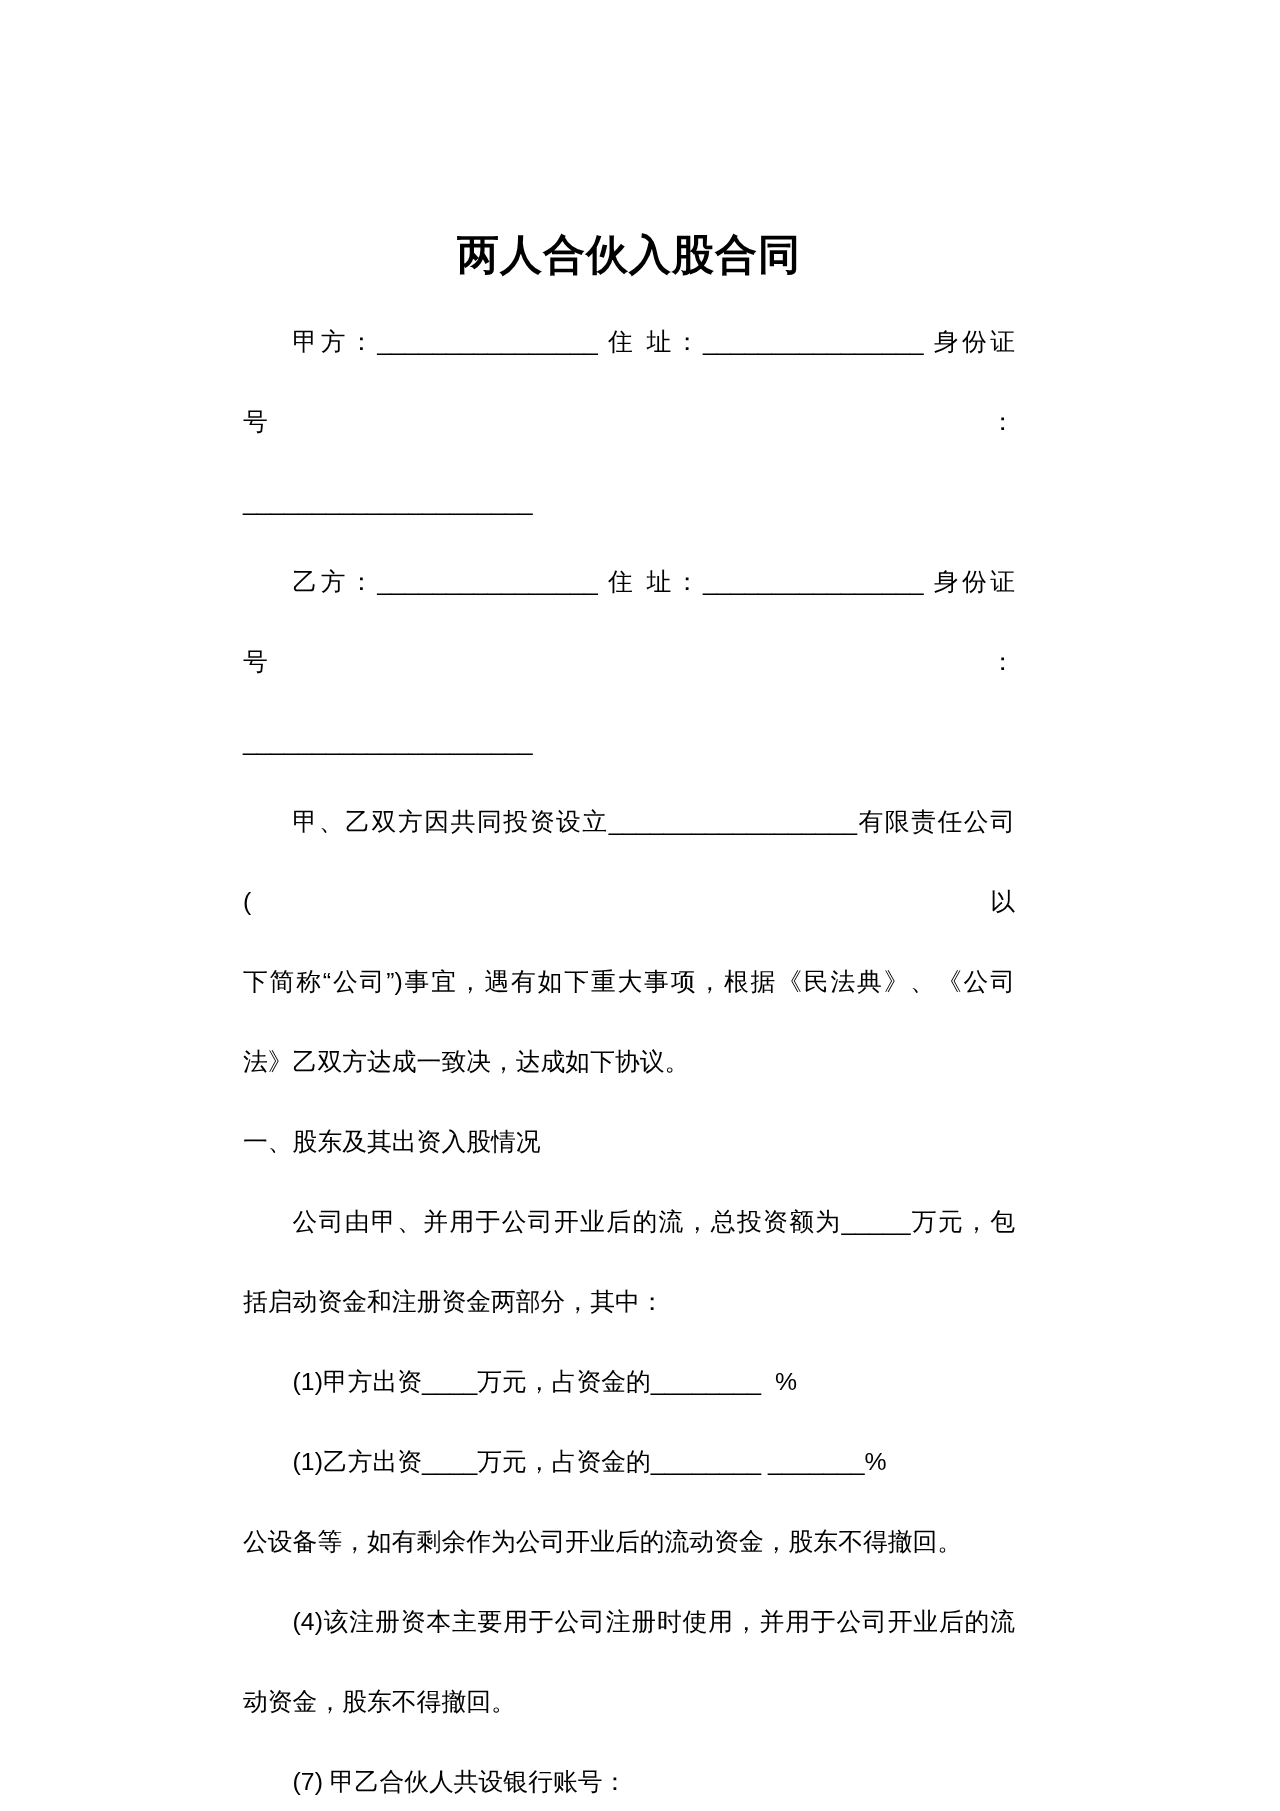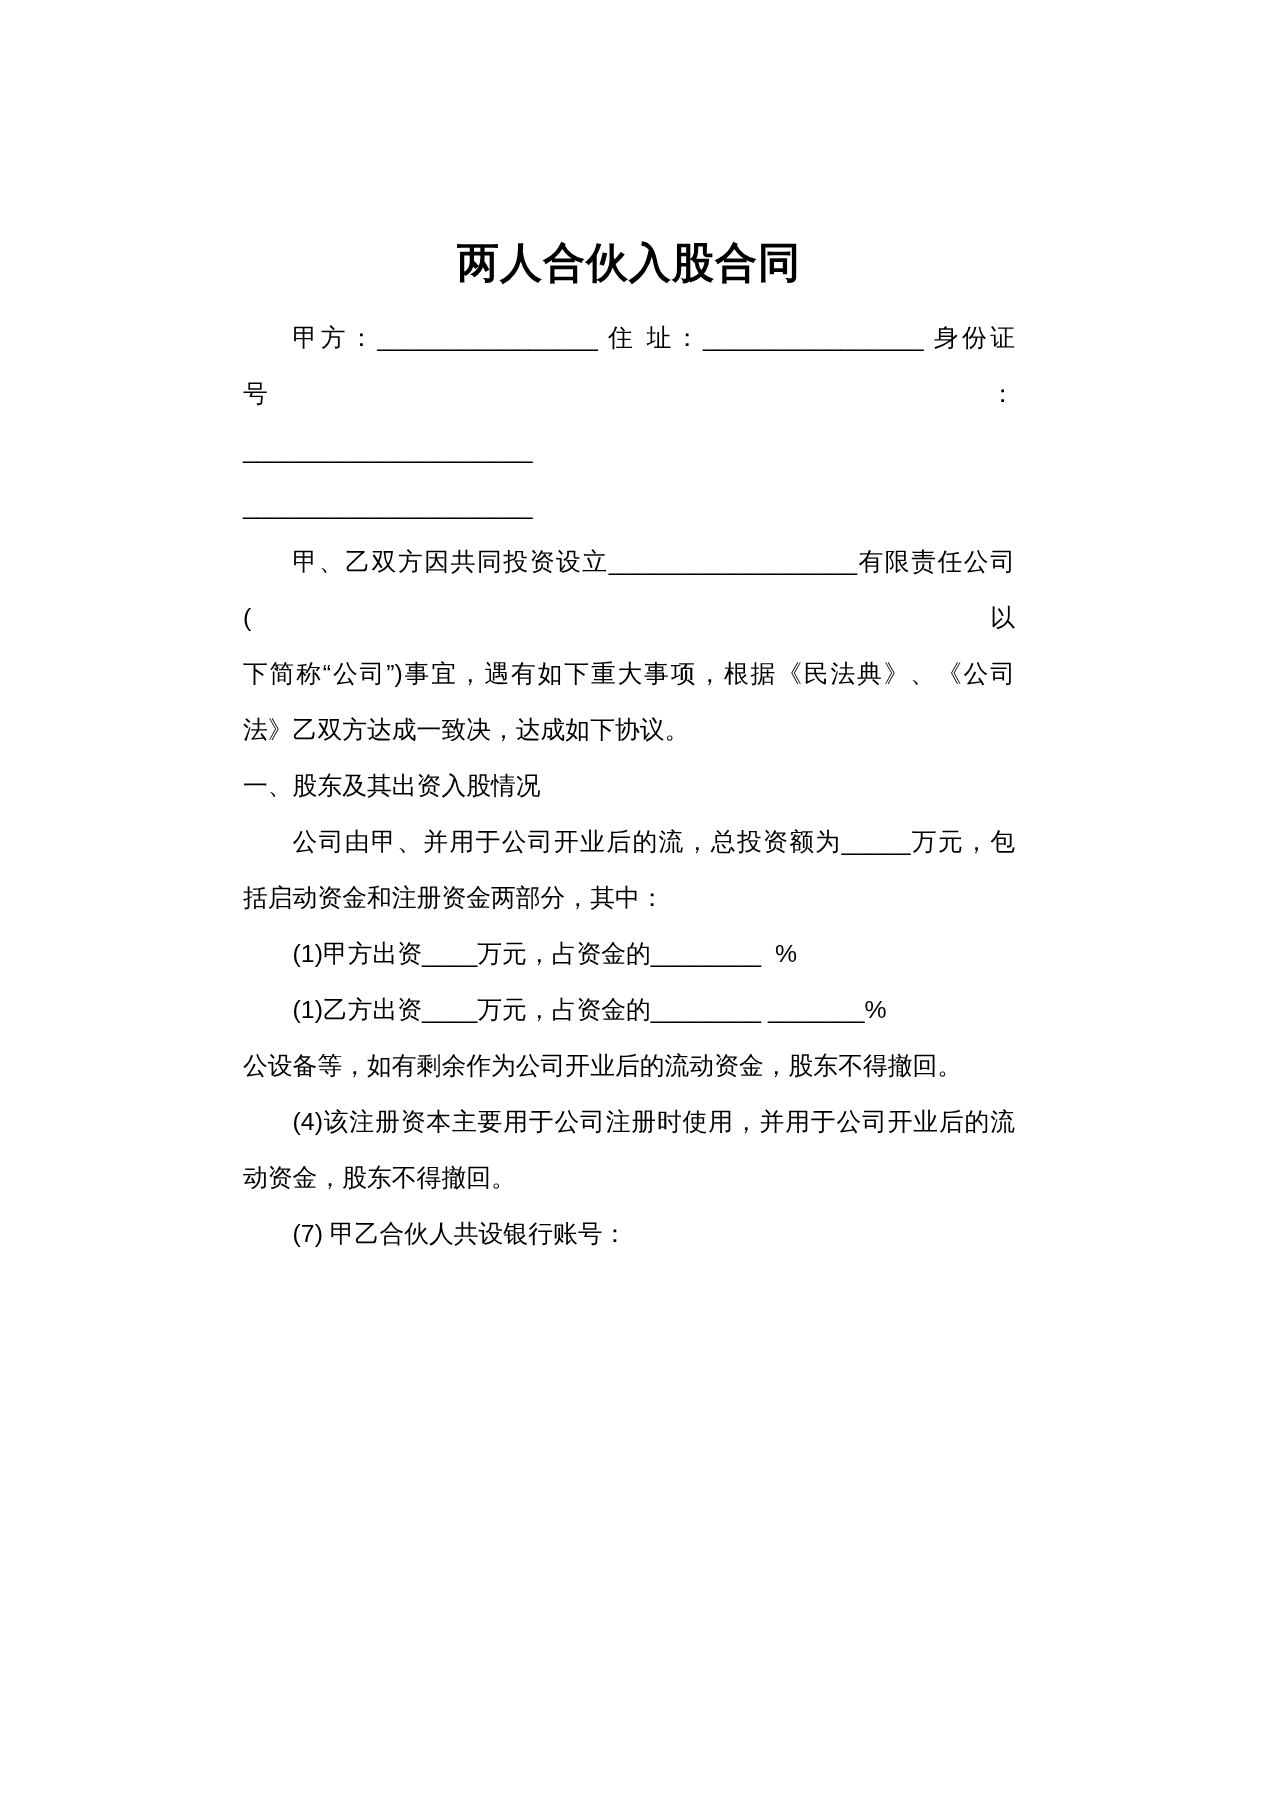--- a/index.html
+++ b/index.html
@@ -14,29 +14,29 @@
     color:#000000;
   }
   .content{
     padding:226px 265px 0 243px;
   }
   .doc-title{
     font-size:42px;
     line-height:58px;
     font-weight:700;
     text-align:center;
-    margin:8px;
+    margin:0;
     letter-spacing:1px;
   }
   .doc-body{
     margin-top:18px;
   }
   .line{
     font-size:24.8px;
-    line-height:56px;
+    line-height:80px;
     white-space:pre;
     text-align:left;
   }
   .indent{
     text-indent:2em;
   }
   .fill{
     white-space:normal;
     text-align:justify;
     text-align-last:justify;
@@ -46,20 +46,21 @@
 <body>
 
 <div class="page">
   <div class="content">
 
     <h1 class="doc-title">两人合伙入股合同</h1>
 
     <div class="doc-body">
       <div class="line indent fill">甲方：________________  住  址：________________ 身份证号：</div>
       <div class="line">_____________________</div>
+      <div class="line indent fill">乙方：________________  住  址：________________ 身份证号：</div>
       <div class="line">_____________________</div>
       <div class="line indent fill">甲、乙双方因共同投资设立__________________有限责任公司(以</div>
       <div class="line fill">下简称“公司”)事宜，遇有如下重大事项，根据《民法典》、《公司</div>
       <div class="line">法》乙双方达成一致决，达成如下协议。</div>
       <div class="line">一、股东及其出资入股情况</div>
       <div class="line indent fill">公司由甲、并用于公司开业后的流，总投资额为_____万元，包</div>
       <div class="line">括启动资金和注册资金两部分，其中：</div>
       <div class="line indent">(1)甲方出资____万元，占资金的________  %</div>
       <div class="line indent">(1)乙方出资____万元，占资金的________ _______%</div>
       <div class="line">公设备等，如有剩余作为公司开业后的流动资金，股东不得撤回。</div>

